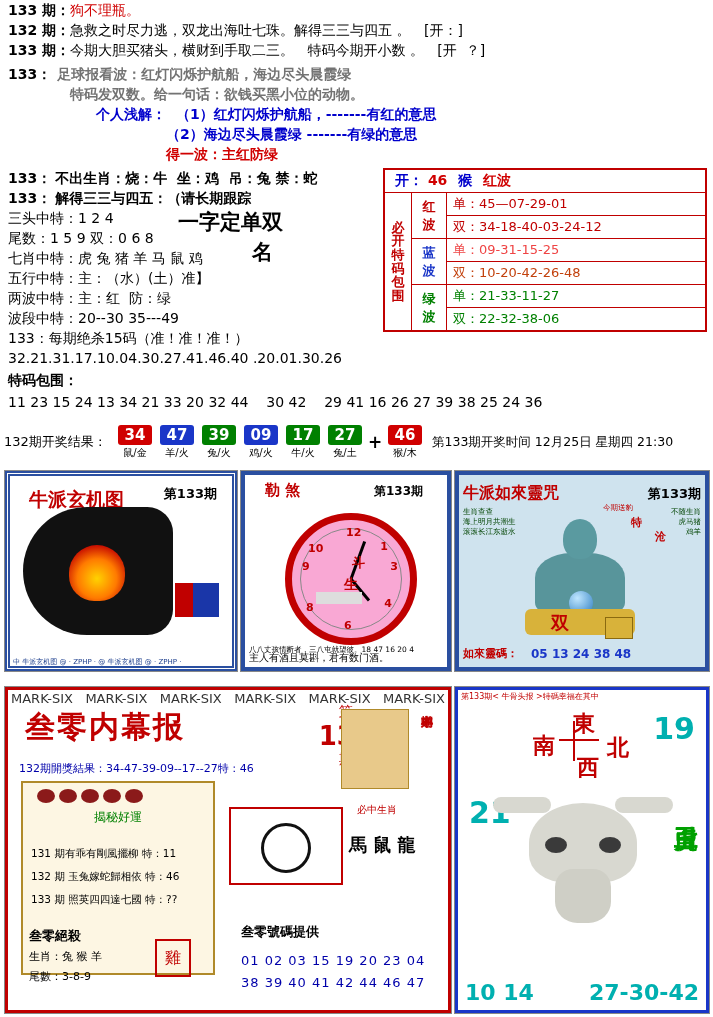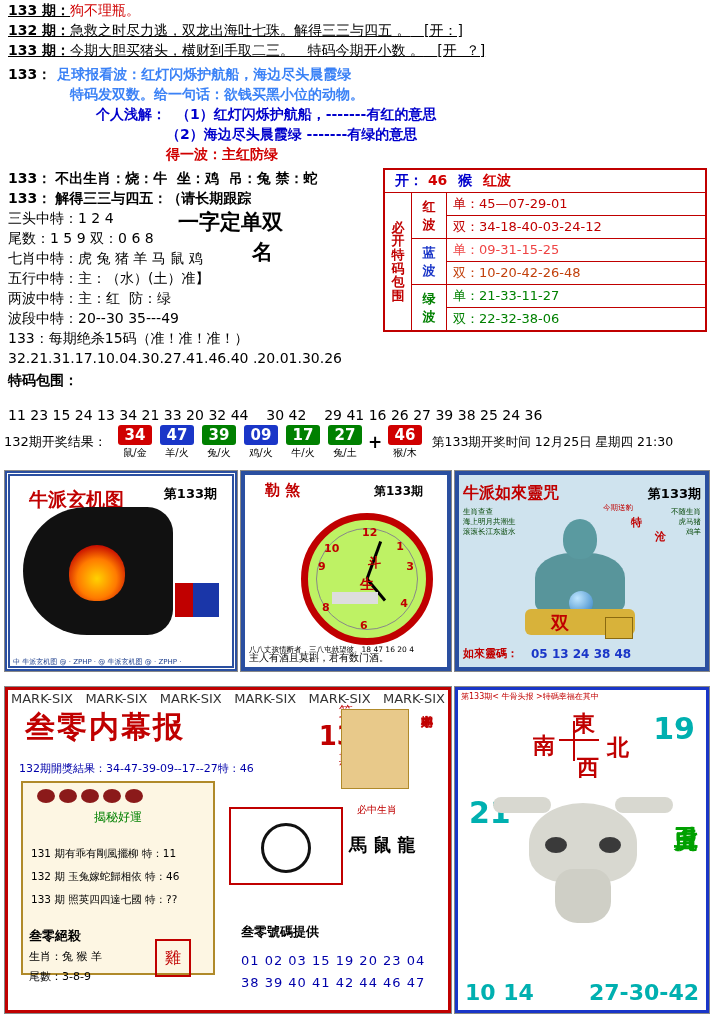--- a/index.html
+++ b/index.html
@@ -1,21 +1,21 @@
 <!DOCTYPE html>
 <html><head>
 <meta charset="utf-8">
 <style>
   html,body{margin:0;padding:0;background:#fff;}
   body{width:713px;height:1017px;font-family:"DejaVu Sans","Liberation Sans",sans-serif;font-size:13px;color:#000;position:relative;overflow:hidden;}
   .wrap{position:relative;width:713px;height:1017px;}
   .red{color:#d00000;}
   .blue{color:#0000cc;}
-  .green{color:#3b82f6;}
-  .black{color:#000;text-decoration:underline;}
+  .green{color:#737373;}
+  .black{color:#000;}
   .b{font-weight:bold;}
   
   .toptext{position:absolute;left:0;top:0;width:713px;}
   .ln{height:20px;line-height:20px;white-space:pre;font-size:14px;padding-left:8px;}
   .center-ind{padding-left:70px;}
   
   .bo-table{position:absolute;left:383px;top:168px;width:320px;border:2px solid #c00000;background:#fff;}
   .bo-head{color:#0000cc;font-size:14px;padding:2px 0 2px 10px;font-weight:bold;}
   .bo-head .n{color:#d00000;}
   .cellv{display:flex;flex-direction:column;align-items:center;justify-content:center;font-size:13px;line-height:1.05;padding:2px 0;}
@@ -36,21 +36,21 @@
   .fig-wm{position:absolute;font-size:7px;color:#1a3c8c;white-space:nowrap;}
   
   .yy{position:absolute;left:18px;top:36px;width:196px;height:128px;}
   .yy-black{position:absolute;left:0;top:0;width:150px;height:128px;background:#111;border-radius:75px 30px 30px 75px;}
   .flame{position:absolute;left:46px;top:38px;width:56px;height:56px;background:radial-gradient(circle at 50% 60%, #ffd200 0%, #ff7a00 45%, #c00000 80%);border-radius:50% 50% 45% 45%;}
   .redsq{position:absolute;left:152px;top:76px;width:26px;height:34px;background:#c00000;}
   .bluesq{position:absolute;left:170px;top:76px;width:26px;height:34px;background:#1a36a8;}
   .p1-title{position:absolute;left:24px;top:16px;font-size:19px;font-weight:bold;color:#c00000;font-family:"DejaVu Sans",sans-serif;}
   .p1-num{position:absolute;right:20px;top:14px;font-size:13px;font-weight:bold;}
   
-  .clock{position:absolute;left:60px;top:42px;width:118px;height:118px;border:7px solid #c00000;border-radius:50%;background:#bef264;}
+  .clock{position:absolute;left:44px;top:42px;width:118px;height:118px;border:7px solid #c00000;border-radius:50%;background:#f9a8d4;}
   .clock-in{position:absolute;inset:8px;border:1px solid #888;border-radius:50%;}
   .hand{position:absolute;left:50%;top:50%;width:3px;height:40px;background:#000;transform-origin:50% 100%;}
   .cnum{position:absolute;font-size:11px;color:#c00000;font-weight:bold;}
   .p2-title{position:absolute;left:24px;top:10px;font-size:15px;font-weight:bold;color:#c00000;}
   .p2-num{position:absolute;right:28px;top:12px;font-size:12px;font-weight:bold;}
   
   .buddha{position:absolute;left:70px;top:48px;width:110px;height:118px;}
   .bd-head{position:absolute;left:38px;top:0;width:34px;height:40px;background:#5a9aa0;border-radius:50% 50% 45% 45%;}
   .bd-body{position:absolute;left:10px;top:34px;width:90px;height:62px;background:#58959b;border-radius:40% 40% 20% 20%;}
   .bd-base{position:absolute;left:0;top:90px;width:110px;height:26px;background:#d8b23a;border-radius:6px;}
@@ -86,21 +86,21 @@
 
     <div class="ln"><span>三头中特：</span><span>1 2 4</span></div>
     <div class="ln"><span>尾数：</span><span>1 5 9 双：0 6 8</span></div>
     <div class="ln"><span>七肖中特：</span><span>虎 兔 猪 羊 马 鼠 鸡</span></div>
     <div class="ln"><span>五行中特：</span><span>主：（水）(土）准】</span></div>
     <div class="ln"><span>两波中特：</span><span>主：红  防：绿</span></div>
     <div class="ln"><span>波段中特：</span><span>20--30 35---49</span></div>
     <div class="ln"><span>133：</span><span>每期绝杀15码（准！准！准！）</span></div>
     <div class="ln"><span>32.21.31.17.10.04.30.27.41.46.40 .20.01.30.26</span></div>
     <div class="ln" style="margin-top:2px"><span class="b">特码包围：</span></div>
-    <div class="ln" style="margin-top:15px"><span>11 23 15 24 13 34 21 33 20 32 44    30 42    29 41 16 26 27 39 38 25 24 36</span></div>
+    <div class="ln" style="margin-top:2px"><span>11 23 15 24 13 34 21 33 20 32 44    30 42    29 41 16 26 27 39 38 25 24 36</span></div>
   </div>
 
   <div style="position:absolute;left:178px;top:208px;font-size:21px;font-weight:bold;color:#000;">一字定单双</div>
   <div style="position:absolute;left:252px;top:238px;font-size:21px;font-weight:bold;color:#000;">名</div>
 
   <div class="bo-table">
     <div class="bo-head">
       <span class="blue">开：</span>
       <span class="n">46</span>
       <span class="blue" style="margin-left:6px">猴</span>

